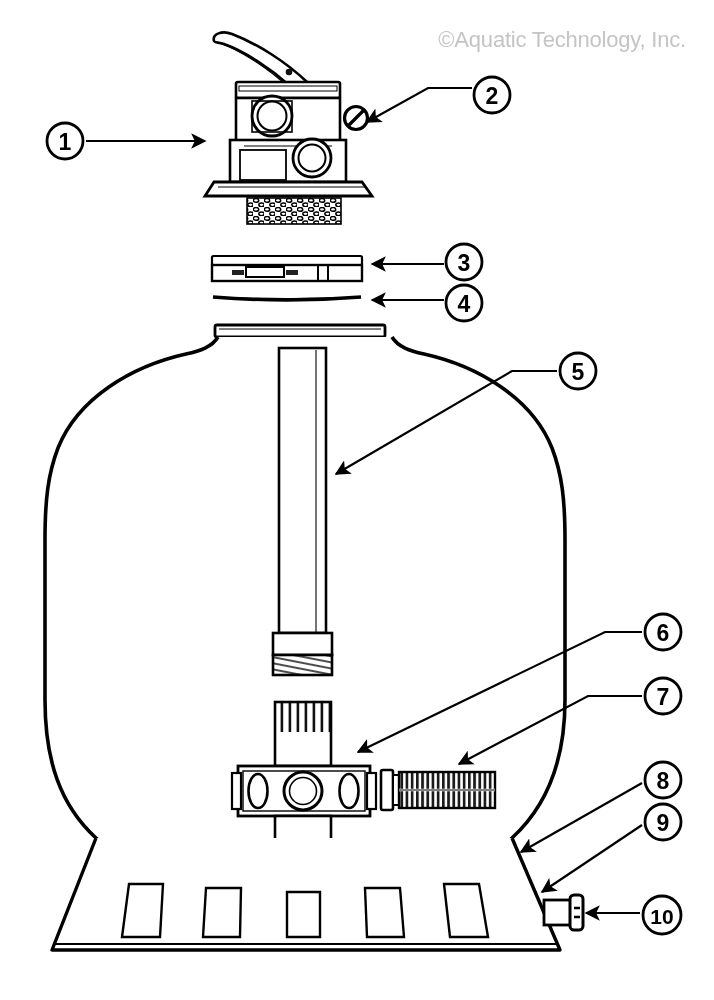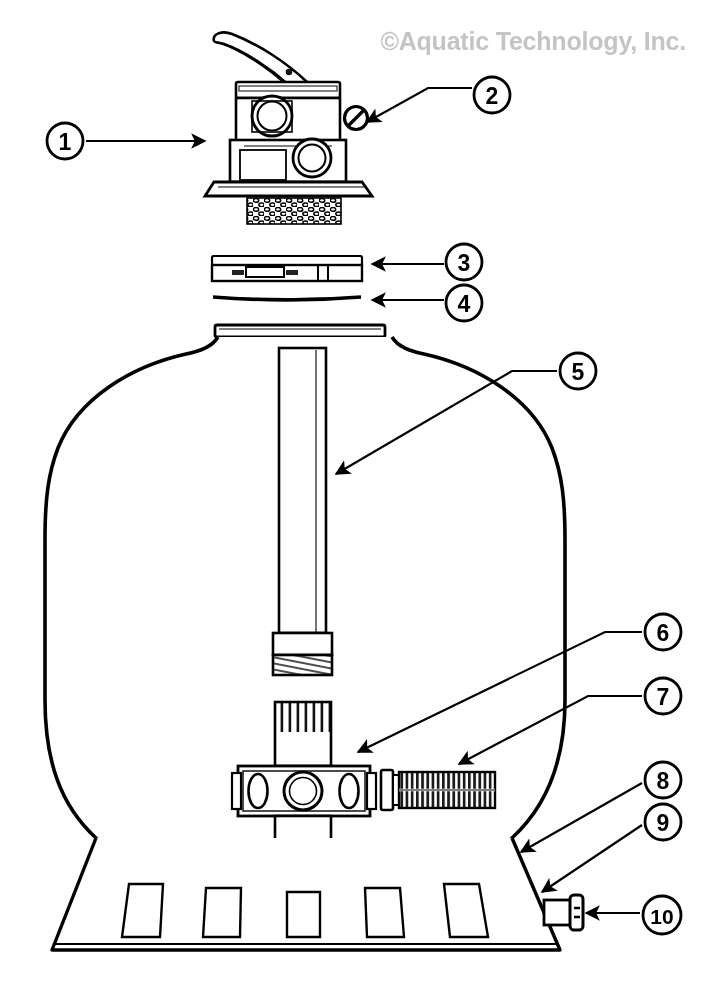--- a/index.html
+++ b/index.html
@@ -24,22 +24,22 @@
     top: 0;
     width: 714px;
     height: 1000px;
     display: block;
   }
   .wm {
     position: absolute;
     right: 28px;
     top: 27px;
     font-family: "Liberation Sans", sans-serif;
-    font-size: 25px;
-    font-weight: bold;
+    font-size: 22px;
+    font-weight: normal;
     color: #c4c4c4;
     letter-spacing: -0.2px;
     white-space: nowrap;
     user-select: none;
   }
   text.callout-num {
     font-family: "Liberation Sans", sans-serif;
     font-weight: bold;
     fill: #000000;
     text-anchor: middle;

